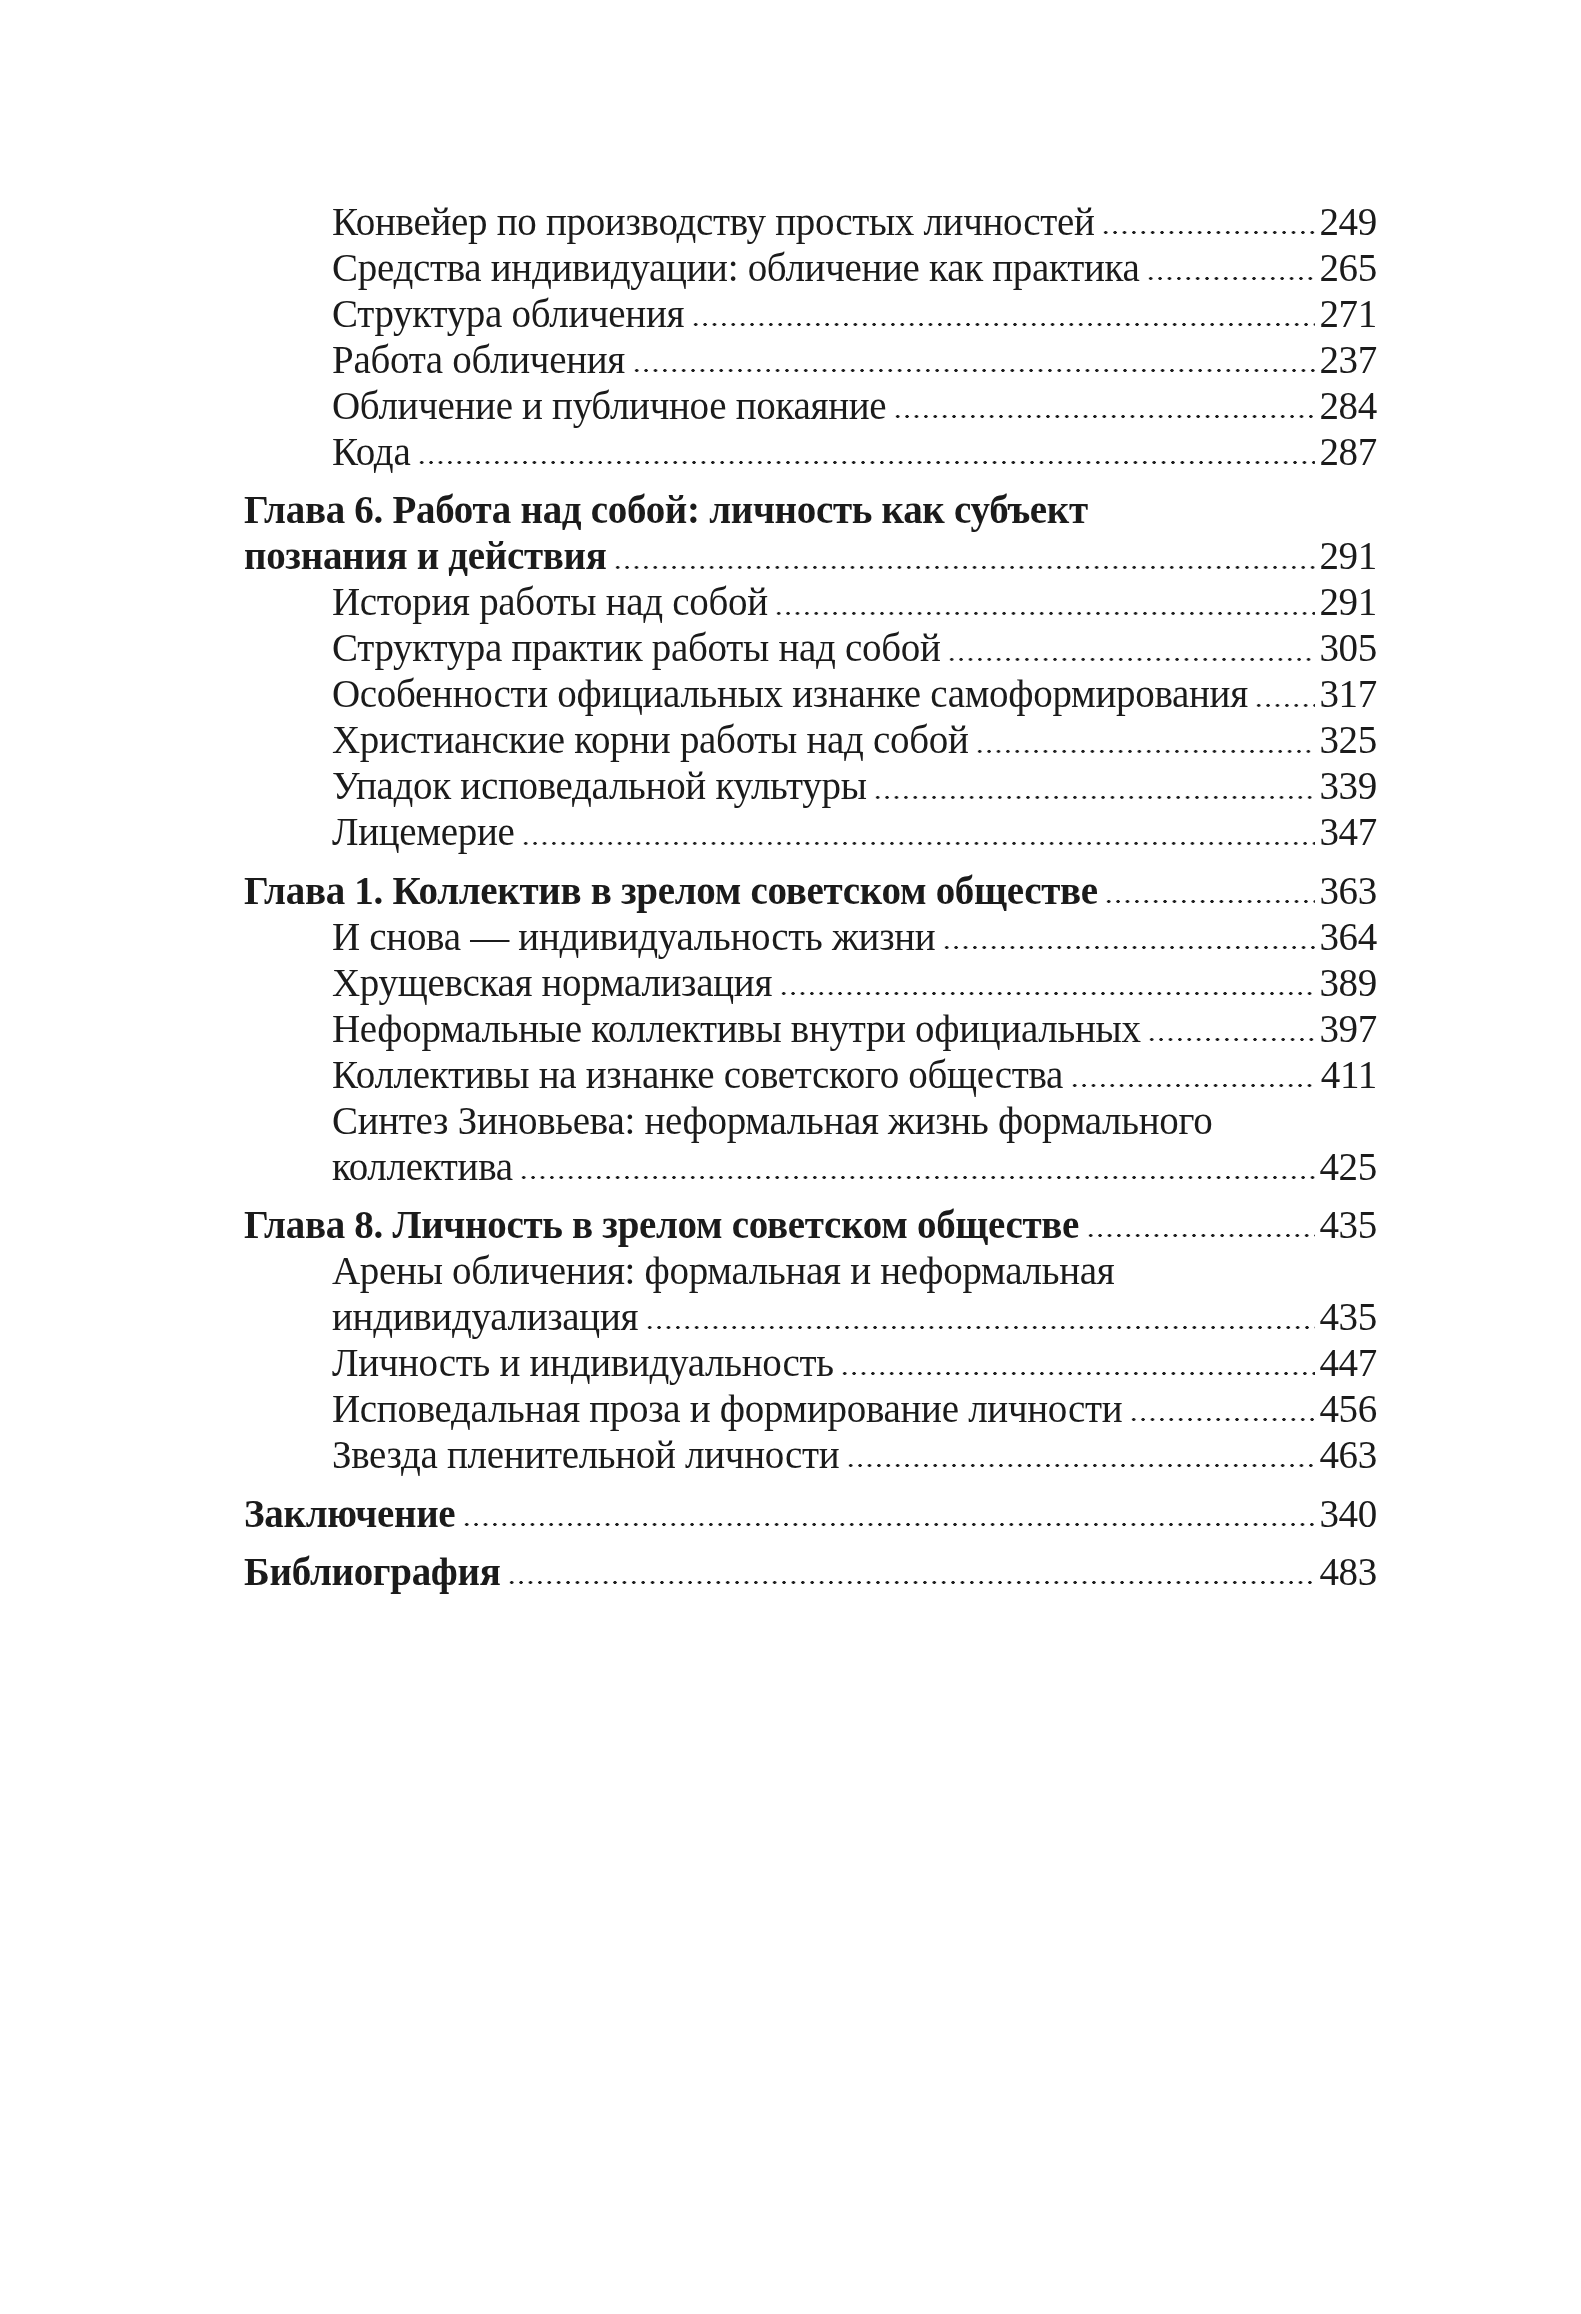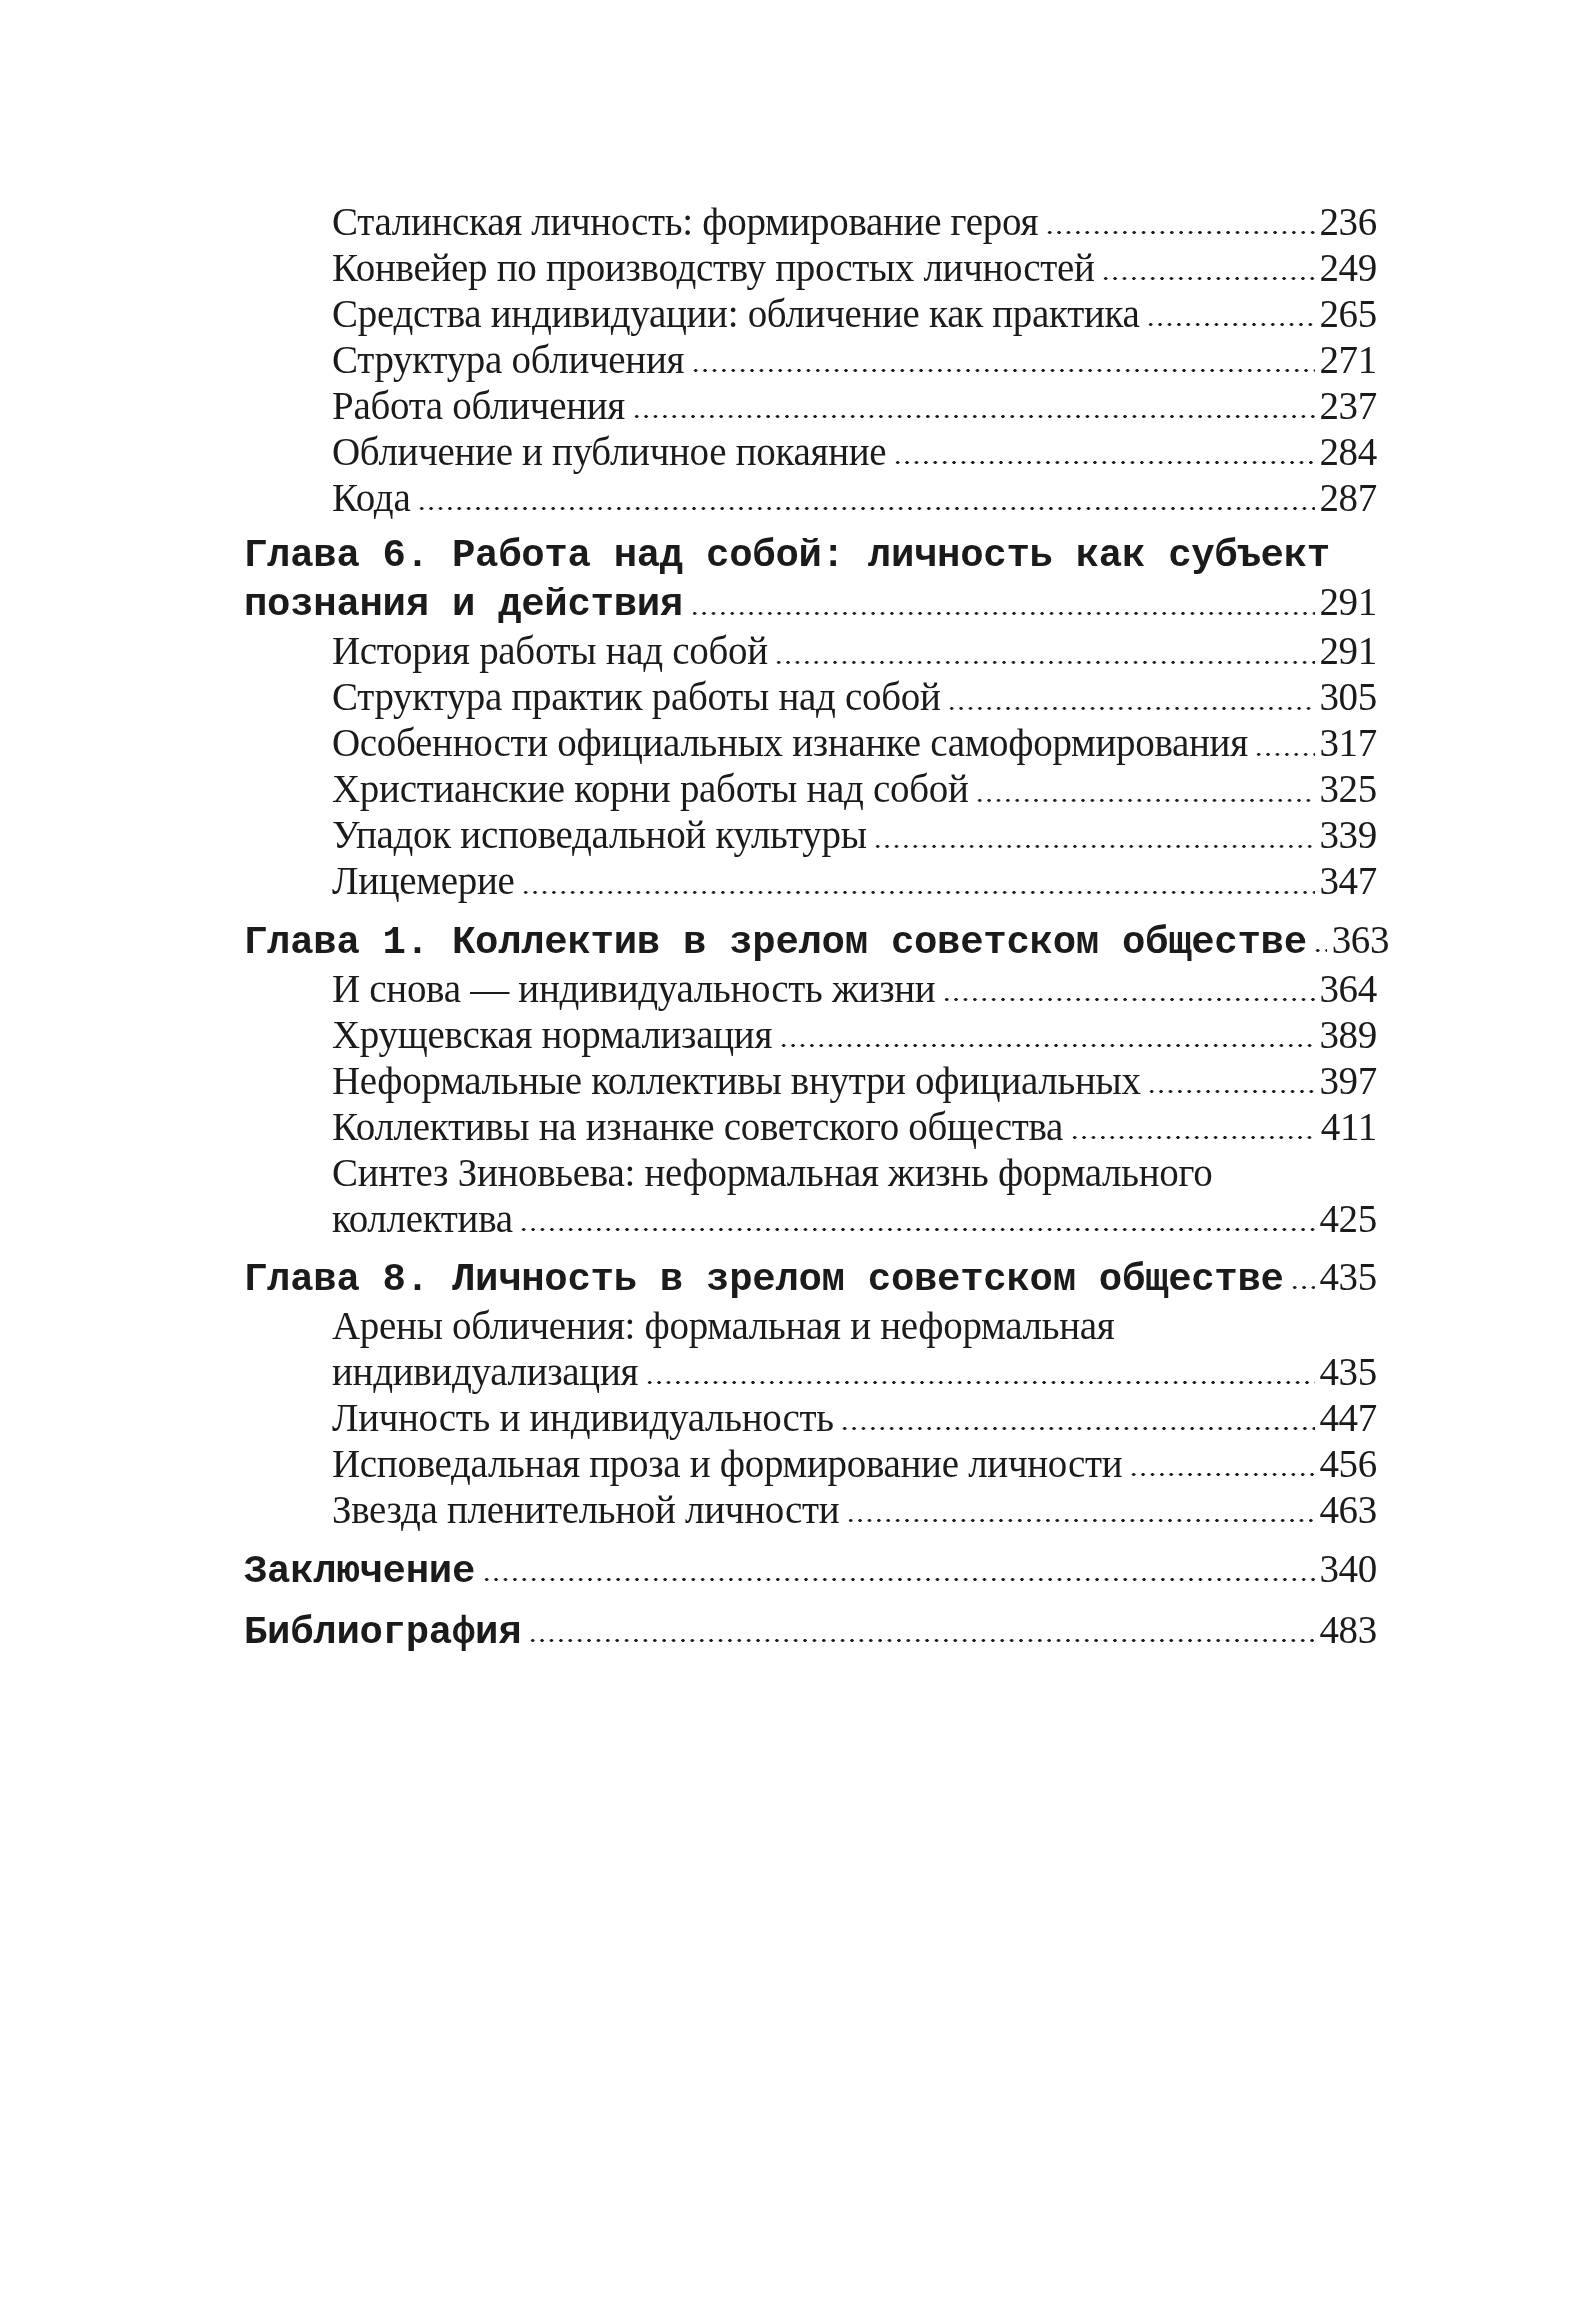--- a/index.html
+++ b/index.html
@@ -24,21 +24,21 @@
     line-height: 46px;
     color: #1b1b1b;
     letter-spacing: -0.3px;
     font-kerning: normal;
   }
   .row {
     display: flex;
     align-items: baseline;
   }
   .row.sub { padding-left: 88px; }
-  .row.chapter .title { font-weight: 700; font-family: Liberation Mono, monospace; }
+  .row.chapter .title { font-weight: 700; }
   .row.new-section { margin-top: 12.4px; }
   .title {
     white-space: nowrap;
     flex: 0 0 auto;
   }
   .leader {
     flex: 1 1 auto;
     min-width: 13.4px;
     height: 4.8px;
     margin-left: 6.7px;
@@ -53,25 +53,20 @@
     font-weight: 400;
     white-space: nowrap;
   }
 </style>
 </head>
 <body>
 
 <div class="page">
   <div class="toc" id="toc-list" style="color: rgb(27, 27, 27);">
       <div class="row sub">
-        <span class="title">Сталинская личность: формирование героя</span>
-        <span class="leader"></span>
-        <span class="page-num">236</span>
-      </div>
-      <div class="row sub">
         <span class="title">Конвейер по производству простых личностей</span>
         <span class="leader"></span>
         <span class="page-num">249</span>
       </div>
       <div class="row sub">
         <span class="title">Средства индивидуации: обличение как практика</span>
         <span class="leader"></span>
         <span class="page-num">265</span>
       </div>
       <div class="row sub">

